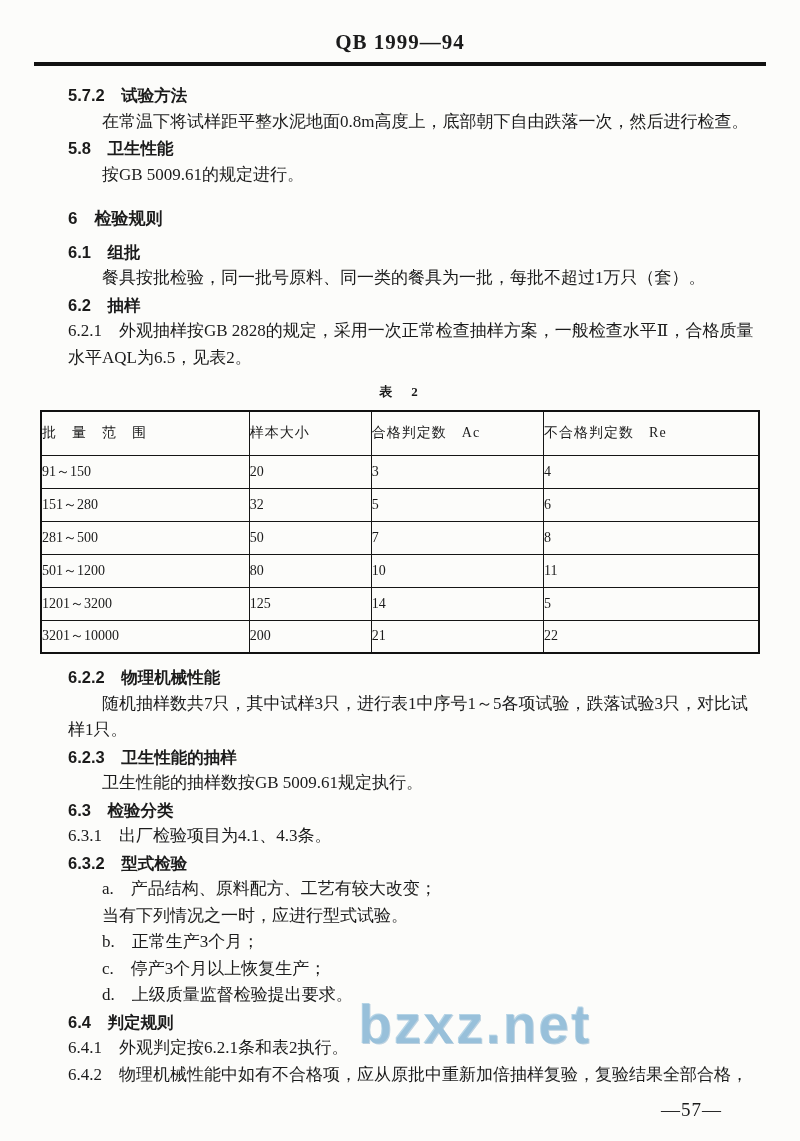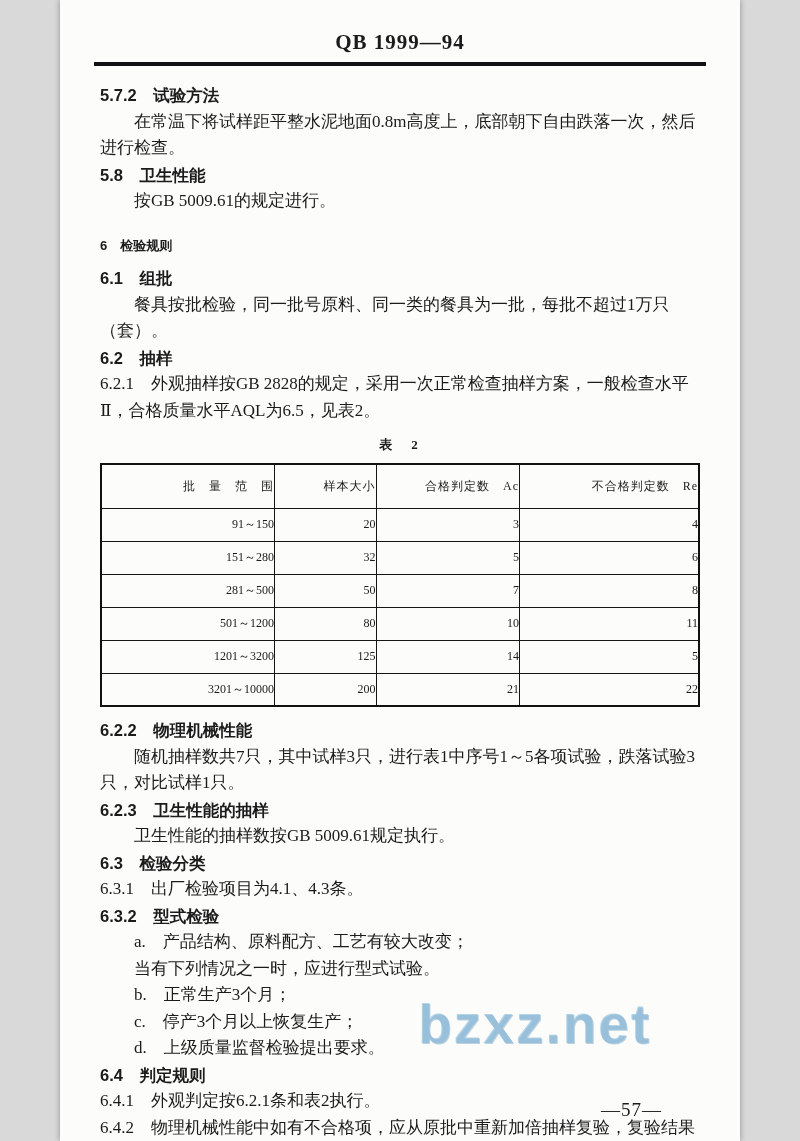--- a/index.html
+++ b/index.html
@@ -1,21 +1,21 @@
 <!DOCTYPE html>
 <html><head>
 <meta charset="utf-8">
 <style>
   * { margin: 0; padding: 0; box-sizing: border-box; }
   html, body { background: #d9d9d9; }
   body { font-family: "Liberation Serif", "DejaVu Serif", serif; }
 
   .page {
     position: relative;
-    width: 680px;
+    width: 800px;
     height: 1141px;
     margin: 0 auto;
     background: #fcfcfa;
     color: #1b1b1b;
     padding: 30px 40px 16px 40px;
     overflow: hidden;
     box-shadow: 0 0 6px rgba(0,0,0,.35);
   }
 
   
@@ -26,30 +26,30 @@
     letter-spacing: 1px;
   }
   .header-rule {
     height: 4px;
     background: #111;
     margin: 7px -6px 0 -6px;
   }
 
   
   .doc-body { margin-top: 16px; font-size: 17px; }
-  .line { line-height: 26.5px; }
+  .line { line-height: 26.5px; margin-left: 28px; }
   .heading {
     font-weight: bold;
     font-family: "Liberation Sans", "DejaVu Sans", sans-serif;
     font-size: 16.5px;
   }
   .chapter {
     font-weight: bold;
     font-family: "Liberation Sans", "DejaVu Sans", sans-serif;
-    font-size: 13px;
+    font-size: 17px;
     margin-top: 18px;
     margin-bottom: 6px;
   }
   .indent { text-indent: 2em; }
   .list   { padding-left: 2em; }
   .plain  { }
 
   
   .table-caption {
     text-align: center;
@@ -61,22 +61,22 @@
   table.sample-table {
     width: 100%;
     border-collapse: collapse;
     border: 2px solid #111;
     margin-bottom: 10px;
     table-layout: fixed;
   }
   table.sample-table th,
   table.sample-table td {
     border: 1.5px solid #151515;
-    text-align: right;
-    font-size: 12px;
+    text-align: left;
+    font-size: 14px;
     font-weight: normal;
     vertical-align: middle;
   }
   table.sample-table th { height: 44px; letter-spacing: 1px; }
   table.sample-table td { height: 33px; }
   col.c1 { width: 29%; }
   col.c2 { width: 17%; }
   col.c3 { width: 24%; }
   col.c4 { width: 30%; }
 

